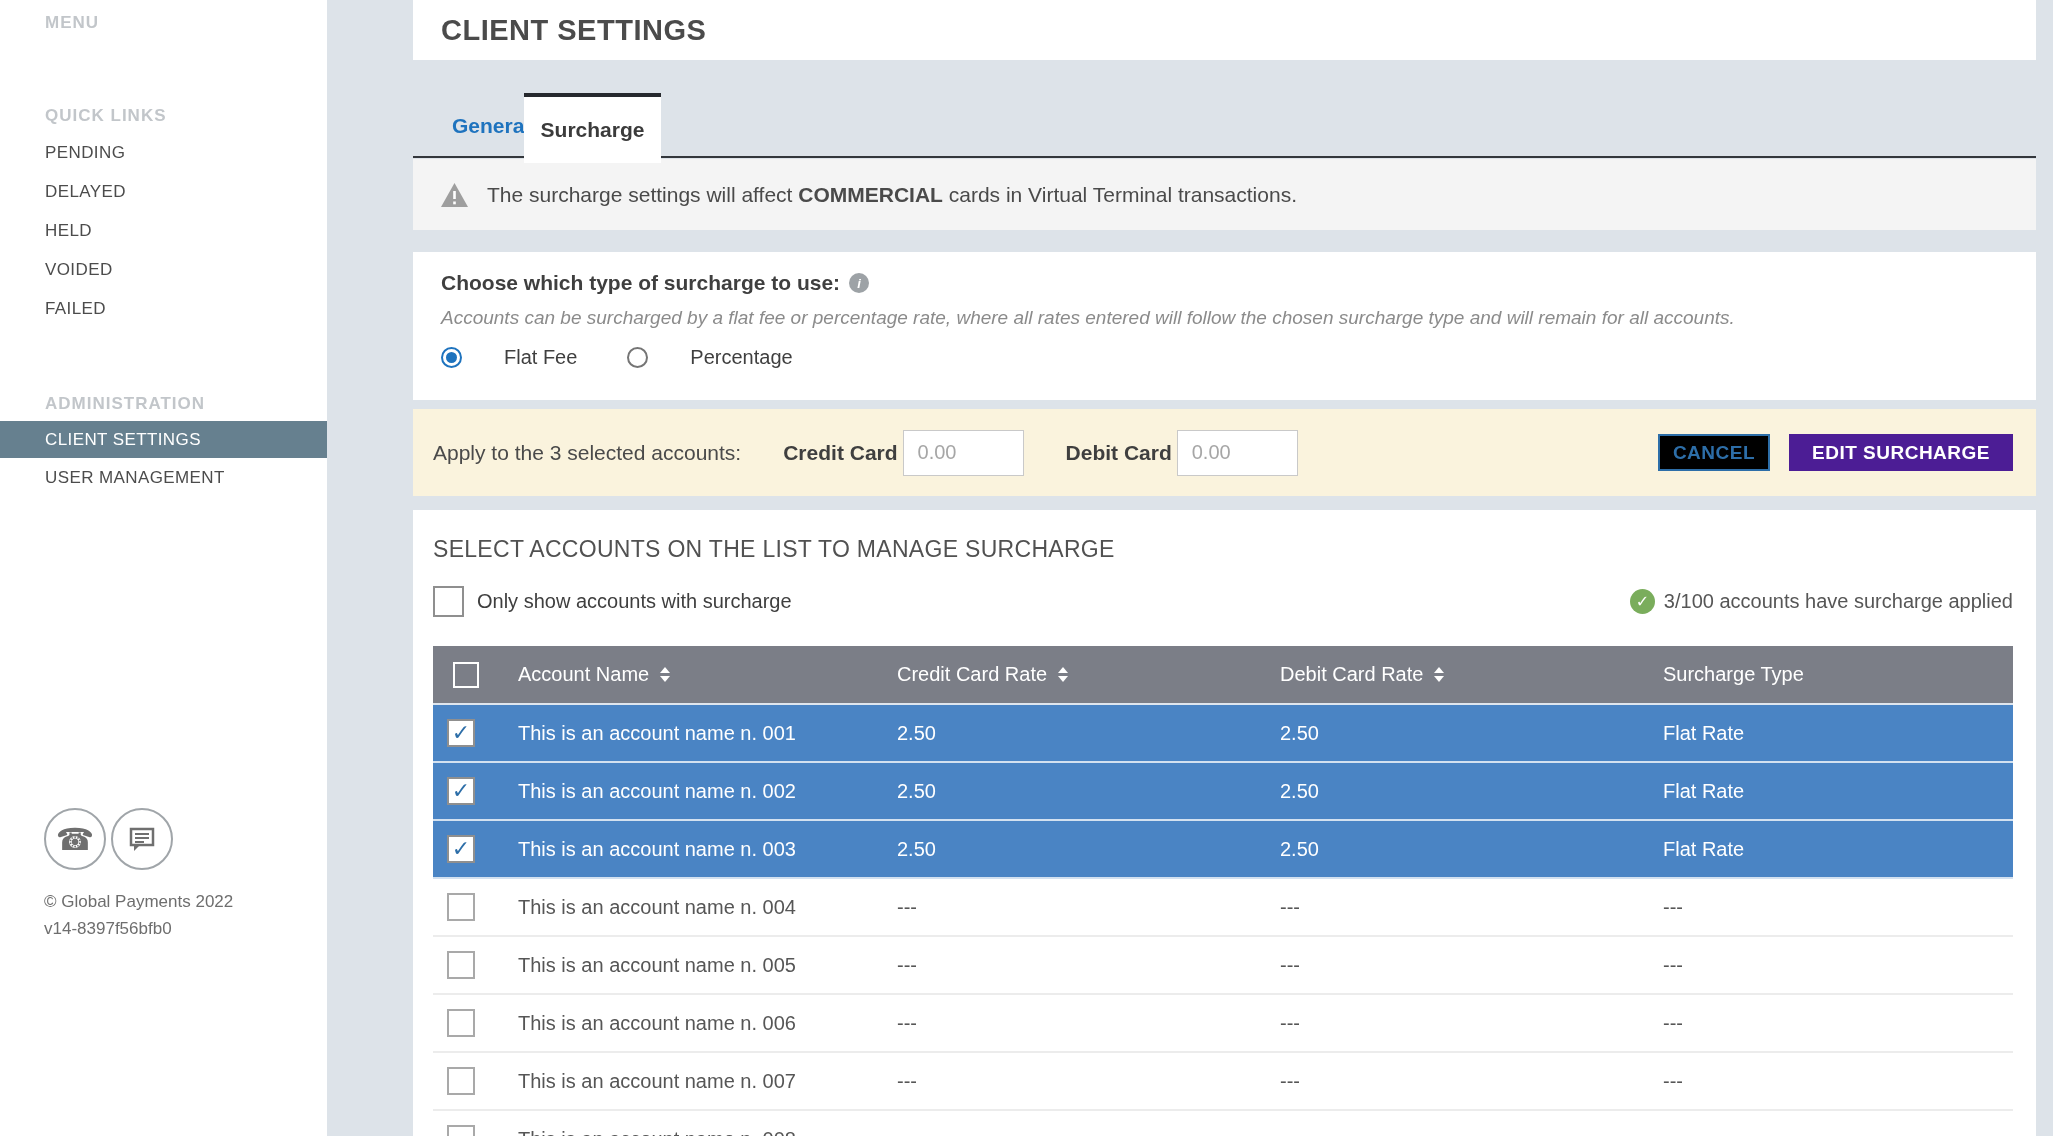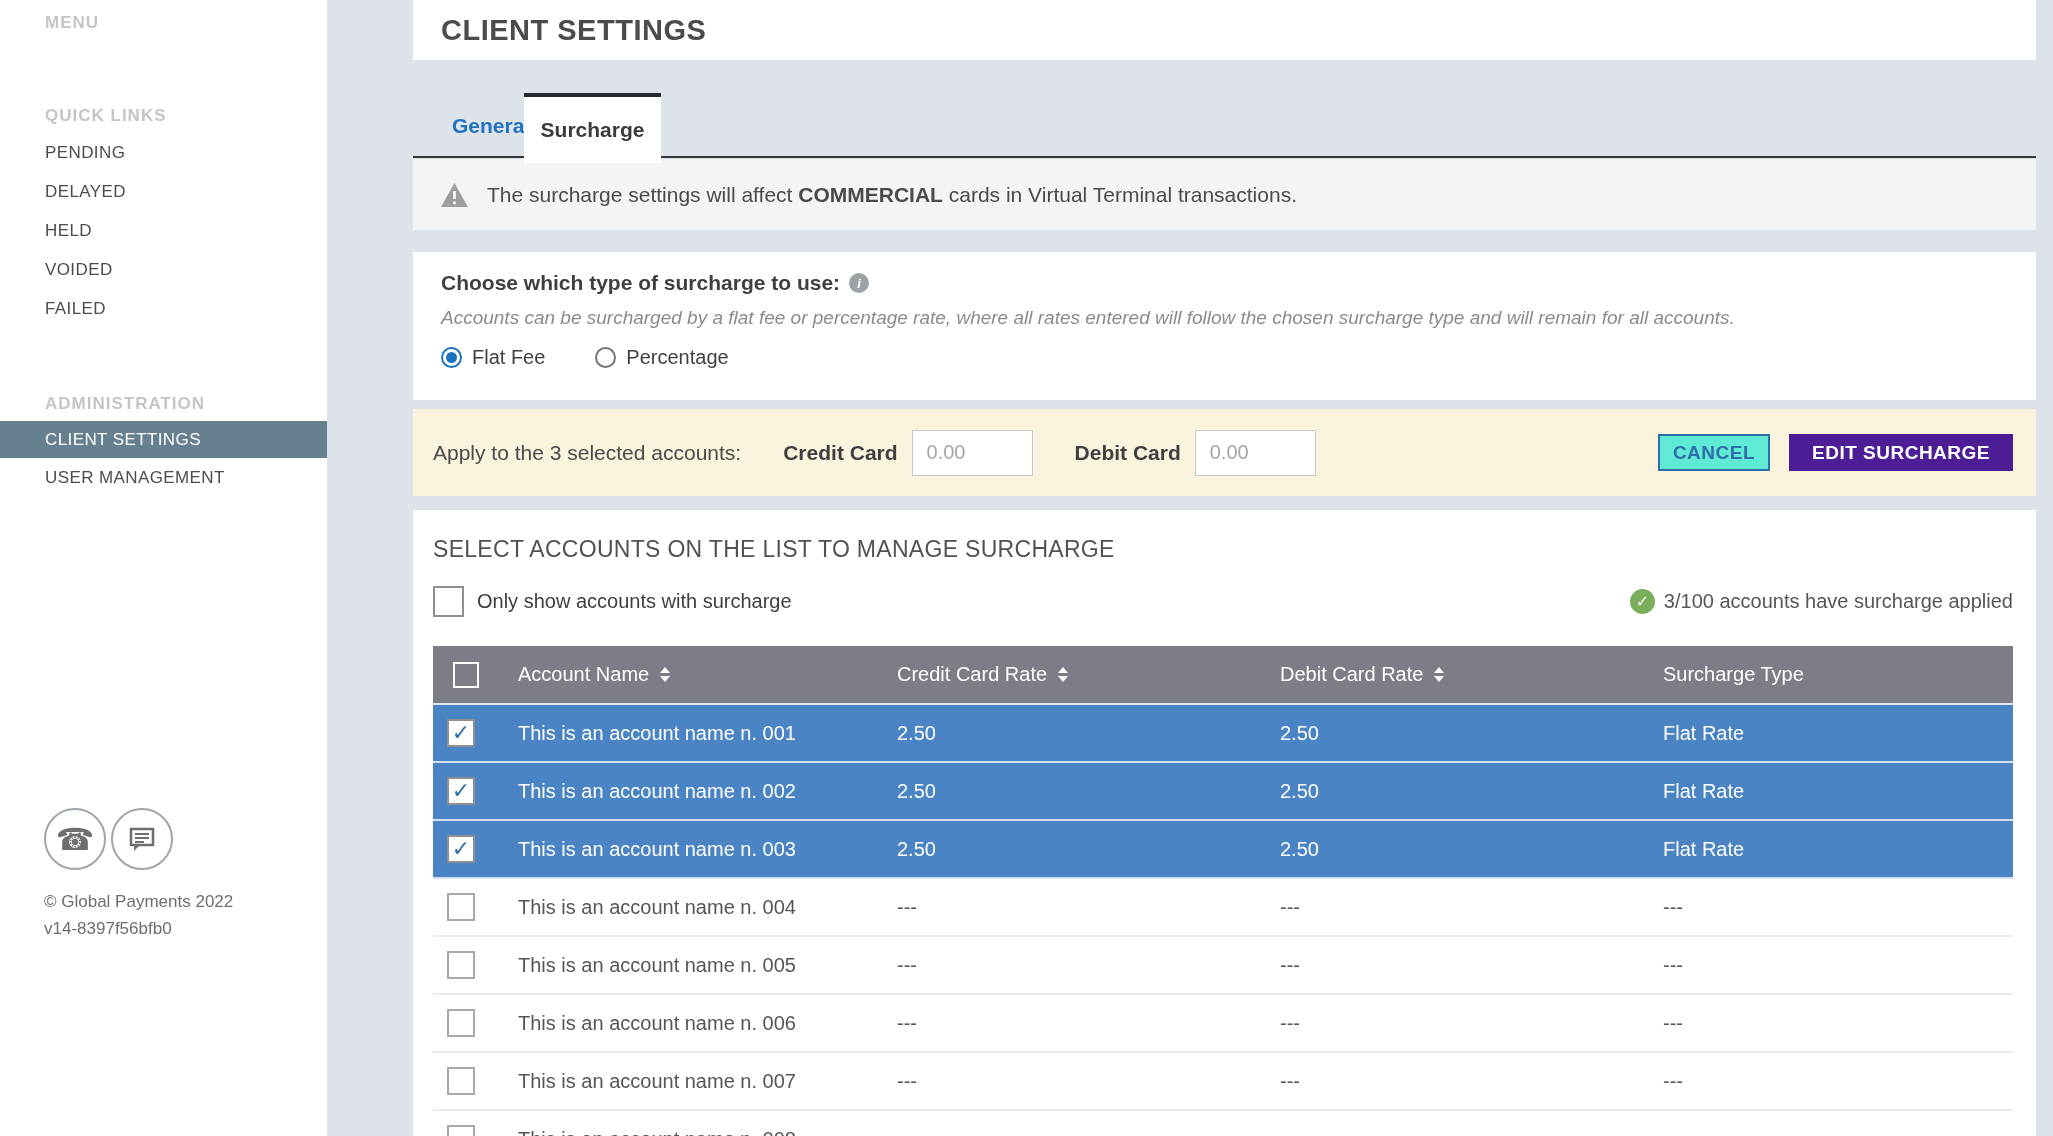--- a/index.html
+++ b/index.html
@@ -33,32 +33,32 @@
   .warning-bar { position:absolute; top:159px; left:0; width:100%; height:71px; background:#f4f4f4; display:flex; align-items:center; padding-left:28px; }
   .warning-icon { width:27px; height:24px; margin-right:19px; flex:0 0 auto; }
   .warning-text { font-size:21px; color:#4a4a4a; }
 
   .type-section { position:absolute; top:252px; left:0; width:100%; height:148px; background:#ffffff; padding:19px 0 0 28px; }
   .type-heading-row { display:flex; align-items:center; gap:9px; }
   .type-heading { font-size:21px; font-weight:bold; color:#3f3f3f; }
   .info-icon { width:20px; height:20px; border-radius:50%; background:#9da2a6; color:#ffffff; font-size:13px; font-weight:bold; display:flex; align-items:center; justify-content:center; cursor:pointer; font-style:italic; }
   .type-desc { margin-top:12px; font-size:19px; font-style:italic; color:#8b8b8b; }
   .radio-row { margin-top:17px; display:flex; align-items:center; }
-  .radio-opt { display:flex; align-items:center; margin-right:50px; cursor:pointer; }
+  .radio-opt { display:flex; align-items:center; margin-right:50px; cursor:pointer;gap:32px; }
   .radio-circle { width:21px; height:21px; border-radius:50%; border:2px solid #757575; margin-right:10px; position:relative; background:#fff; }
   .radio-opt.on .radio-circle { border-color:#1e73be; }
   .radio-opt.on .radio-circle::after { content:""; position:absolute; left:3px; top:3px; width:11px; height:11px; border-radius:50%; background:#1e73be; }
   .radio-label { font-size:20px; color:#3f3f3f; }
 
   .apply-bar { position:absolute; top:409px; left:0; width:100%; height:87px; background:#faf3dd; display:flex; align-items:center; padding:0 23px 0 20px; }
   .apply-label { font-size:21px; color:#4a4a4a; }
   .fee-label { font-size:21px; font-weight:bold; color:#3f3f3f; margin-left:42px; }
-  .fee-input { width:121px; height:46px; border:1px solid #c9c9c9; background:#fff; margin-left:14px; font-size:20px; padding-left:14px; color:#4a4a4a; font-family:inherit; }
+  .fee-input { width:121px; height:46px; border:1px solid #c9c9c9; background:#fff; margin-left:5px; font-size:20px; padding-left:14px; color:#4a4a4a; font-family:inherit; }
   .fee-input::placeholder { color:#a6a6a6; }
-  .btn-cancel { margin-left:auto; width:112px; height:37px; background:#5eead4; border:2px solid #2d6ea8; color:#2d6ea8; font-size:19px; font-weight:bold; letter-spacing:.5px; cursor:pointer; font-family:inherit; }
+  .btn-cancel { margin-left:auto; width:112px; height:37px; background:#000000; border:2px solid #2d6ea8; color:#2d6ea8; font-size:19px; font-weight:bold; letter-spacing:.5px; cursor:pointer; font-family:inherit; }
   .btn-submit { margin-left:19px; height:37px; padding:0 23px; background:#4c1d95; border:none; color:#ffffff; font-size:19px; font-weight:bold; letter-spacing:.5px; cursor:pointer; font-family:inherit; }
 
   .accounts-section { position:absolute; top:510px; left:0; width:100%; height:626px; background:#ffffff; padding:26px 23px 0 20px; }
   .accounts-heading { font-size:23px; color:#515151; letter-spacing:.3px; }
   .filter-row { margin-top:23px; display:flex; align-items:center; }
   .filter-checkbox { width:31px; height:31px; border:2px solid #8f8f8f; background:#fff; margin-right:13px; cursor:pointer; flex:0 0 auto; }
   .filter-label { font-size:20px; font-weight:normal; color:#3f3f3f; }
   .status-wrap { margin-left:auto; display:flex; align-items:center; gap:9px; }
   .status-icon { width:25px; height:25px; border-radius:50%; background:#7aad5c; color:#fff; font-size:16px; font-weight:bold; display:flex; align-items:center; justify-content:center; }
   .status-text { font-size:20px; color:#565656; }

